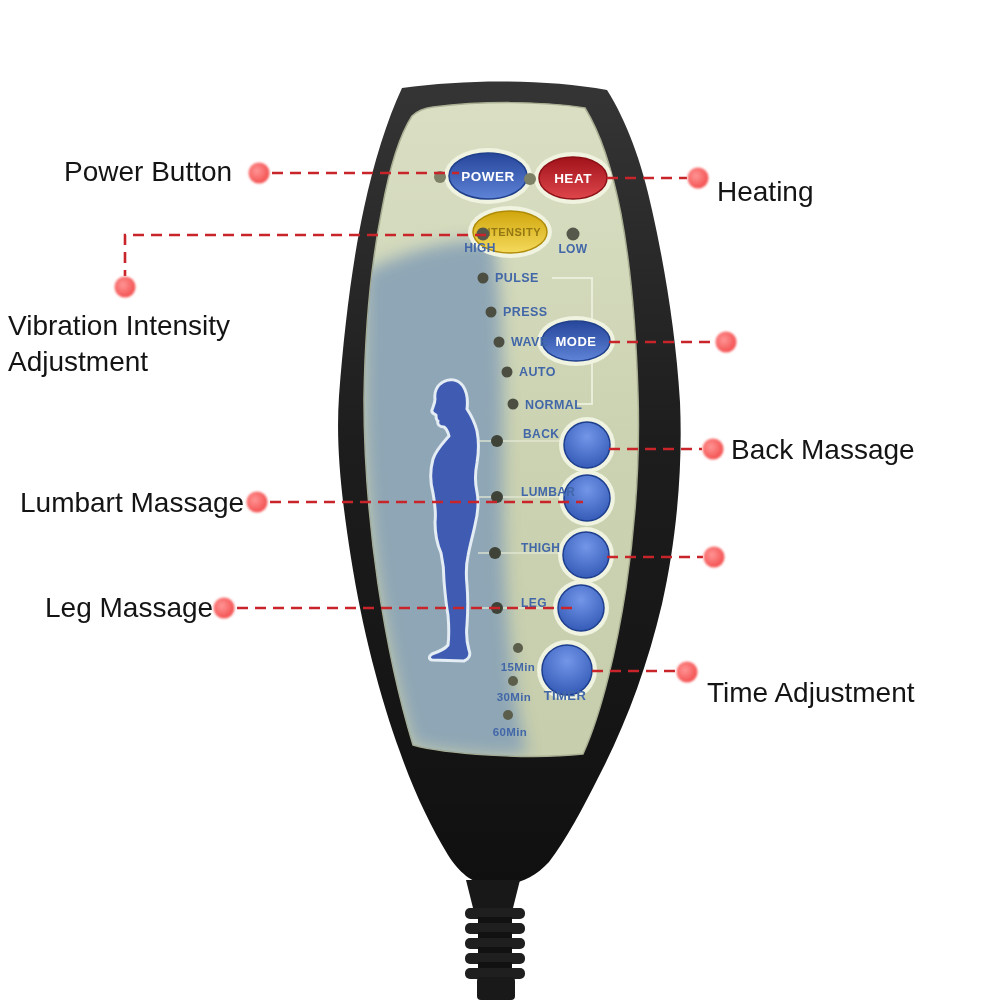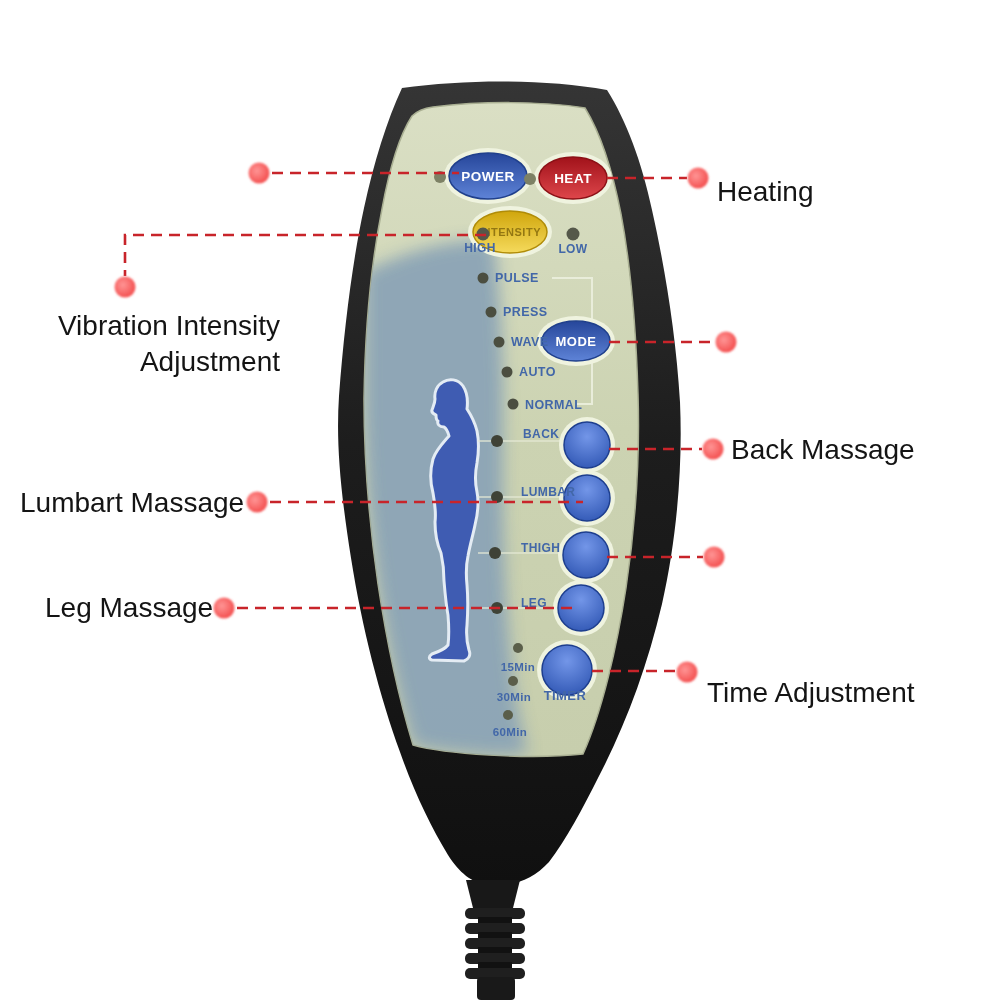--- a/index.html
+++ b/index.html
@@ -1,21 +1,21 @@
 <!DOCTYPE html>
 <html><head>
 <meta charset="utf-8">
 <style>
   html,body{margin:0;padding:0;background:#ffffff;}
   .stage{position:relative;width:1000px;height:1000px;background:#ffffff;overflow:hidden;
          font-family:"Liberation Sans",sans-serif;}
   .stage svg{position:absolute;left:0;top:0;}
   .callout{position:absolute;font-size:28px;line-height:1.28;color:#141414;
            transform:translateY(-50%);white-space:nowrap;}
-  .callout.center{white-space:normal;text-align:right;}
+  .callout.center{white-space:normal;text-align:left;}
   .panel-label{font-family:"Liberation Sans",sans-serif;font-weight:bold;fill:#4267a8;letter-spacing:.4px;}
   .btn-label{font-family:"Liberation Sans",sans-serif;font-weight:bold;fill:#ffffff;letter-spacing:.5px;}
 </style>
 </head>
 <body>
 
 <div class="stage">
 
 <svg width="1000" height="1000" viewBox="0 0 1000 1000">
   <defs>
@@ -178,20 +178,21 @@
     <circle cx="257" cy="502" r="10.5"></circle>
     <circle cx="224" cy="608" r="10.5"></circle>
     <circle cx="698" cy="178" r="10.5"></circle>
     <circle cx="726" cy="342" r="10.5"></circle>
     <circle cx="713" cy="449" r="10.5"></circle>
     <circle cx="714" cy="557" r="10.5"></circle>
     <circle cx="687" cy="672" r="10.5"></circle>
   </g>
 </svg>
 
+<div class="callout" style="left:64px;top:172px">Power Button</div>
 <div class="callout center" style="left:8px;top:344px;width:272px">Vibration Intensity Adjustment</div>
 <div class="callout" style="left:20px;top:503px">Lumbart Massage</div>
 <div class="callout" style="left:45px;top:608px">Leg Massage</div>
 <div class="callout" style="left:717px;top:192px">Heating</div>
 <div class="callout" style="left:731px;top:450px">Back Massage</div>
 <div class="callout" style="left:707px;top:693px">Time Adjustment</div>
 
 </div>
 
 </body></html>

